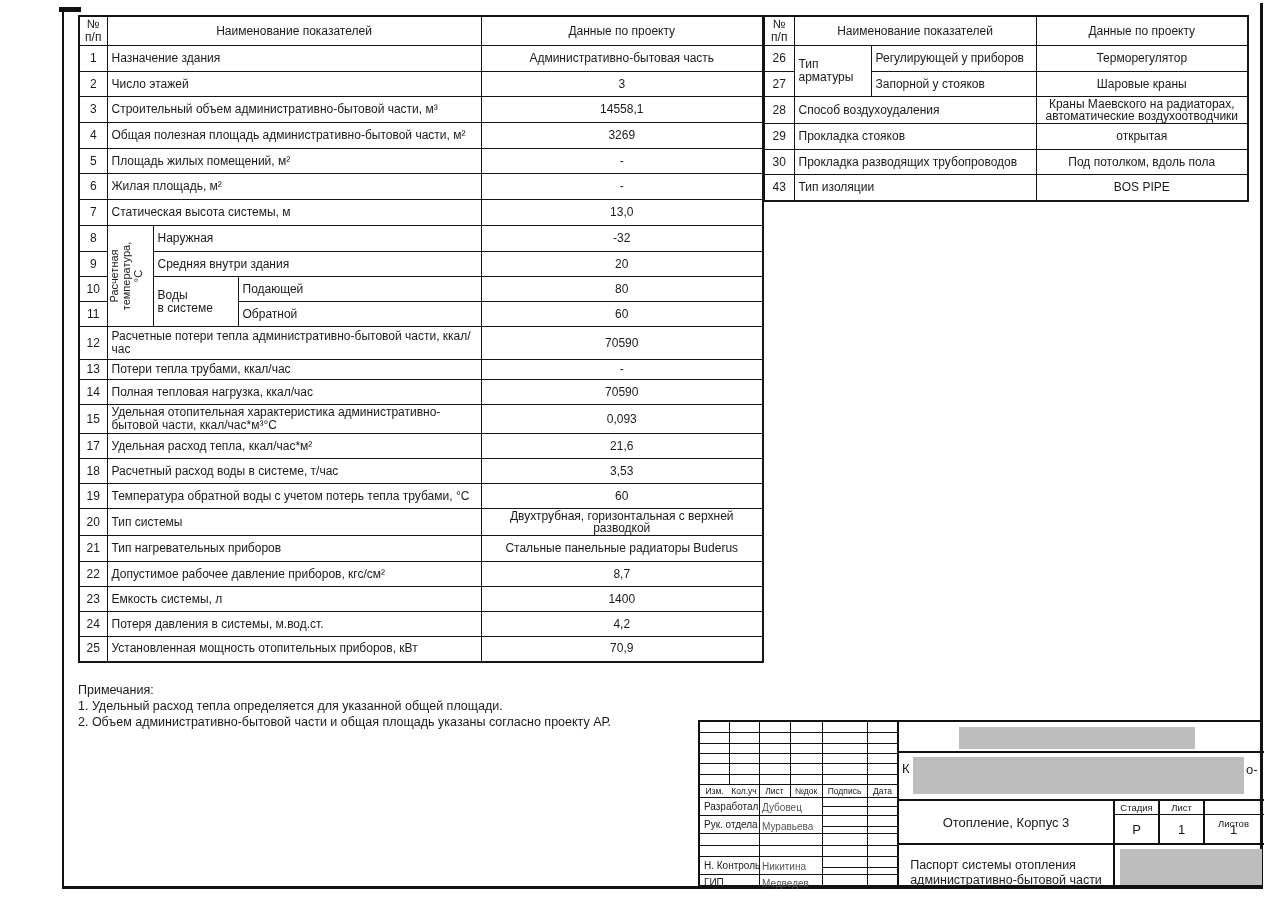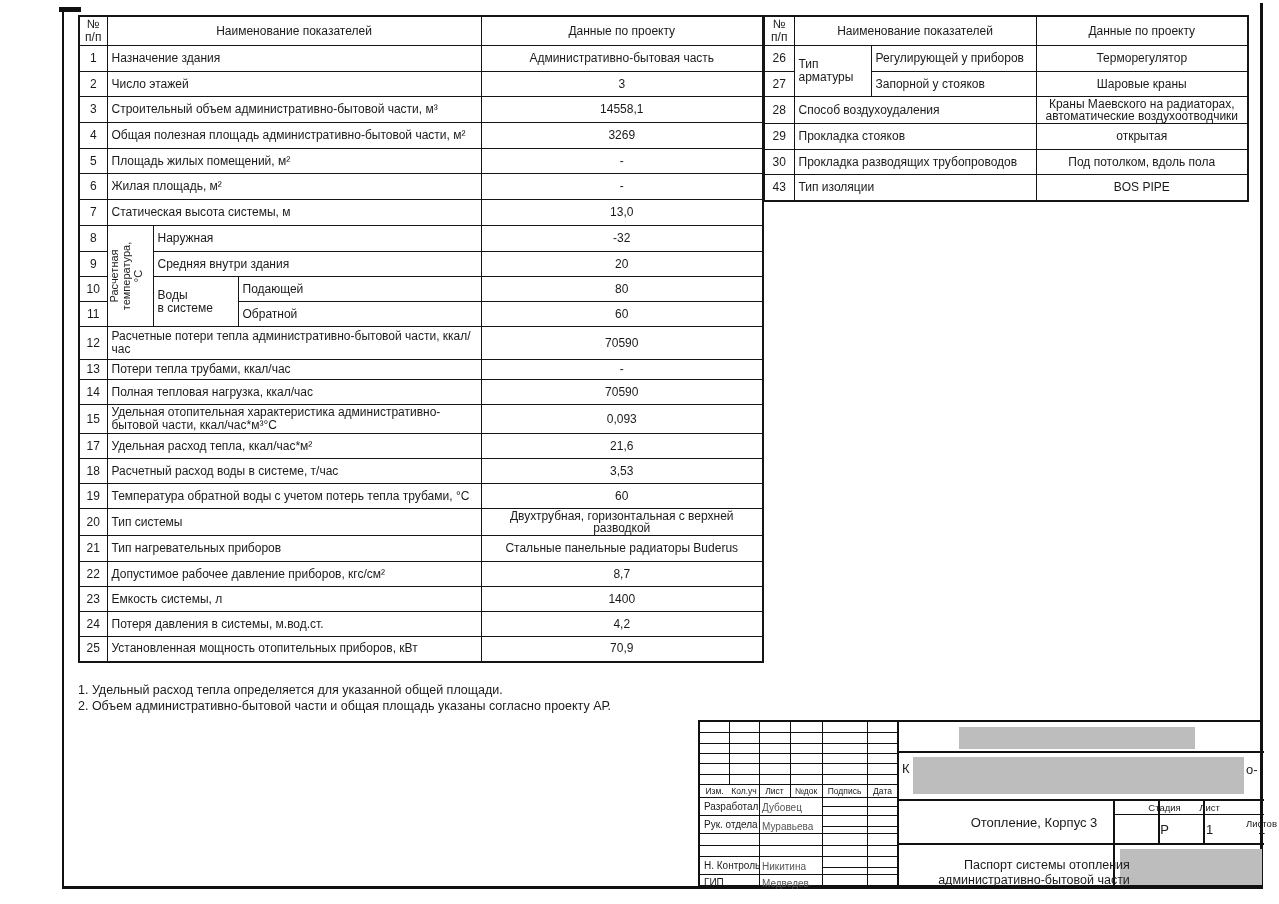--- a/index.html
+++ b/index.html
@@ -28,21 +28,21 @@
   #notes { position:absolute; left:78px; top:682px; font-size:12.5px; line-height:16px; }
   
   #stamp { position:absolute; left:698px; top:720px; width:564px; height:167px;
            border:2px solid #111; box-sizing:border-box; }
   .vl, .hl { position:absolute; background:#111; }
   .stx { position:absolute; font-size:10px; line-height:11px; white-space:nowrap; }
   .shdr { position:absolute; font-size:8.5px; text-align:center; top:64px; line-height:10px; }
   .sname { color:#555; }
   .redact { position:absolute; background:#bdbdbd; }
   .cellbox { position:absolute; display:flex; align-items:center; justify-content:center;
-             text-align:right;padding-left:28px; }
+             text-align:left; }
 </style>
 </head>
 <body>
 
 <div id="sheet">
 
   <div class="frame" style="left:62px;top:8px;width:2px;height:880px;"></div>
   <div class="frame" style="left:59px;top:7px;width:22px;height:5px;"></div>
   <div class="frame" style="left:1260px;top:3px;width:3px;height:885px;"></div>
   <div class="frame" style="left:62px;top:886px;width:1201px;height:3px;"></div>
@@ -237,20 +237,21 @@
     </tr>
     <tr style="height:26px;">
       <td class="c-num">43</td>
       <td class="c-name" colspan="2">Тип изоляции</td>
       <td class="c-val">BOS PIPE</td>
     </tr>
   </tbody>
     </table>
 
   <div id="notes">
+    <div>Примечания:</div>
     <div>1. Удельный расход тепла определяется для указанной общей площади.</div>
     <div>2. Объем административно-бытовой части и общая площадь указаны согласно проекту АР.</div>
   </div>
 
   <div id="stamp">
 
     <div class="vl" style="left:29px;top:0;width:1px;height:62px;"></div>
     <div class="vl" style="left:59px;top:0;width:1px;height:163px;"></div>
     <div class="vl" style="left:90px;top:0;width:1px;height:75px;"></div>
     <div class="vl" style="left:122px;top:0;width:1px;height:163px;"></div>

